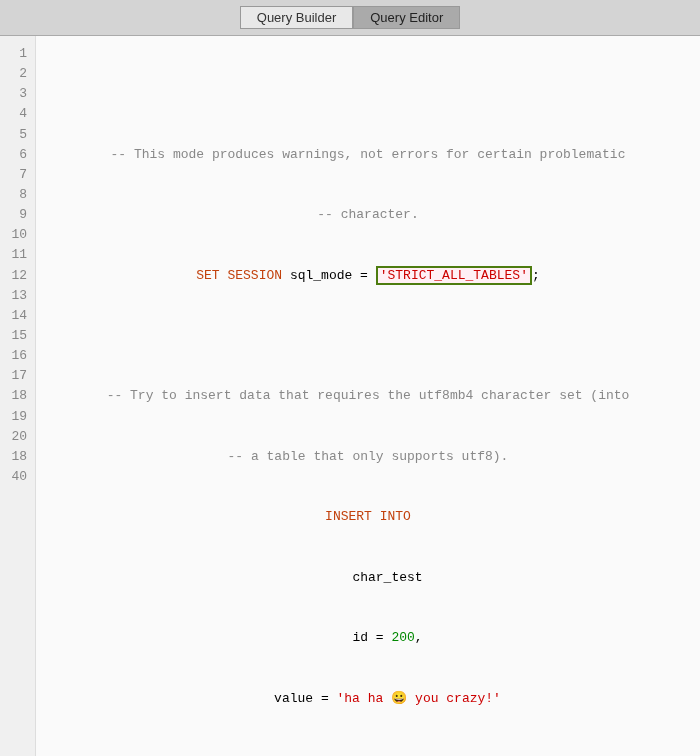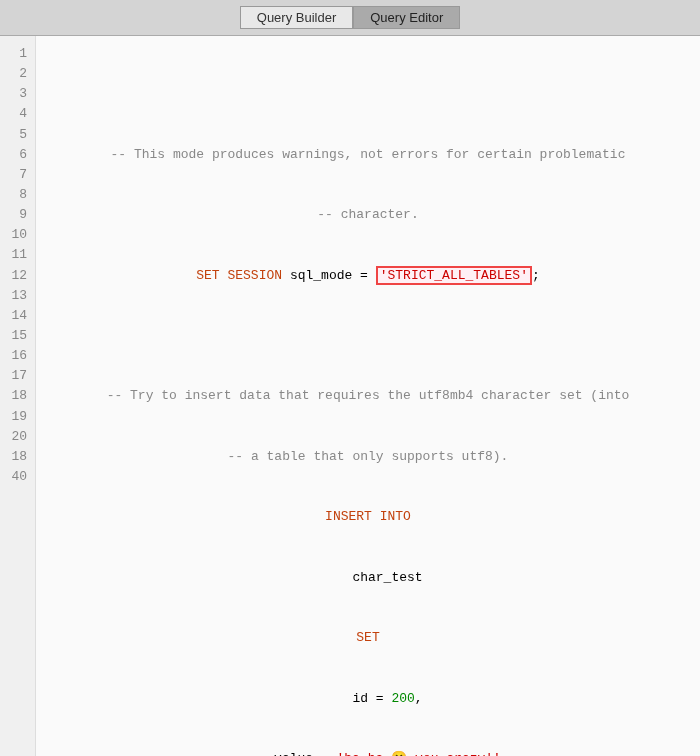--- a/index.html
+++ b/index.html
@@ -71,21 +71,21 @@
       text-align: center;
     }
 
     
     .kw { color: #c2410c; font-weight: normal; }
     .str { color: #cc0000; }
     .num { color: #008800; }
     .comment { color: #888888; }
     .highlight-box {
       background: #fff0f5;
-      border: 2px solid #ef4444;
+      border: 2px solid #4d7c0f;
       display: inline;
       padding: 0 2px;
     }
   </style>
 </head>
 <body>
 
 <div class="toolbar">
   <button>Query Builder</button><button class="active">Query Editor</button>
 </div>
@@ -119,21 +119,20 @@
     <div class="code-lines">
       <span class="code-line">&nbsp;</span>
       <span class="code-line comment">-- This mode produces warnings, not errors for certain problematic</span>
       <span class="code-line comment">-- character.</span>
       <span class="code-line"><span class="kw">SET SESSION</span> sql_mode = <span class="highlight-box"><span class="str">'STRICT_ALL_TABLES'</span></span>;</span>
       <span class="code-line">&nbsp;</span>
       <span class="code-line comment">-- Try to insert data that requires the utf8mb4 character set (into</span>
       <span class="code-line comment">-- a table that only supports utf8).</span>
       <span class="code-line"><span class="kw">INSERT INTO</span></span>
       <span class="code-line">     char_test</span>
-      <span class="code-line"><span class="kw">SET</span></span>
       <span class="code-line">     id = <span class="num">200</span>,</span>
       <span class="code-line">     value = <span class="str">'ha ha 😀 you crazy!'</span></span>
       
       
       
       
       
       
       
       

